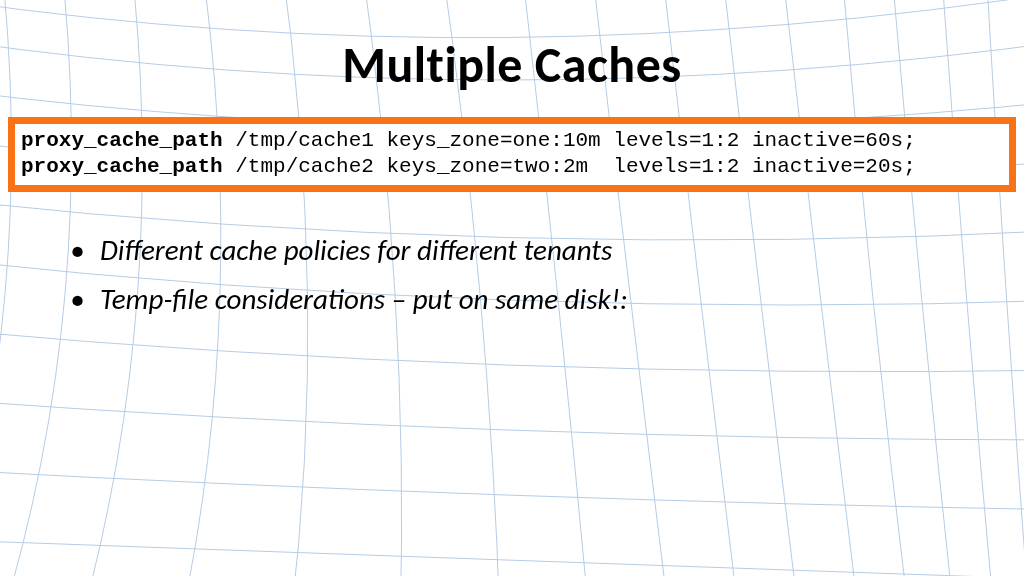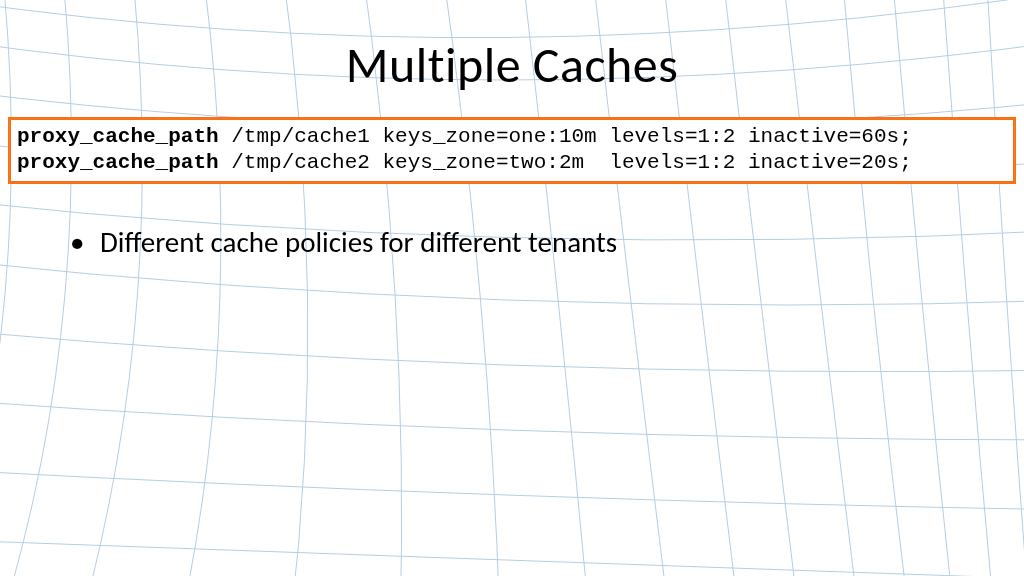--- a/index.html
+++ b/index.html
@@ -19,29 +19,29 @@
   }
   .content {
     position: relative;
     z-index: 1;
     width: 100%;
     height: 100%;
   }
   .title {
     text-align: center;
     font-size: 50px;
-    font-weight: 400;
+    font-weight: 700;
     color: #000;
     margin: 0;
     padding-top: 34px;
     padding-bottom: 22px;
     letter-spacing: 0.5px;
   }
   .code-box {
-    border: 3px solid #f97316;
+    border: 7px solid #f97316;
     background: #ffffff;
     font-family: "Courier New", Courier, monospace;
     font-size: 21px;
     color: #000;
     padding: 4px 6px;
     line-height: 1.25;
     white-space: pre;
     margin: 0 8px;
     overflow: hidden;
   }
@@ -52,20 +52,21 @@
     margin: 34px 0 26px 0;
     padding: 0 0 0 100px;
     list-style: none;
   }
   .bullets li {
     position: relative;
     font-size: 29px;
     color: #000;
     line-height: 1.7;
     padding-left: 0;
+    font-style: italic;
   }
   .bullets li::before {
     content: "•";
     position: absolute;
     left: -30px;
     top: 0;
     font-size: 29px;
     color: #000;
   }
   .code-box.second {
@@ -112,15 +113,16 @@
 </svg>
 
 <div class="content">
   <h1 class="title">Multiple Caches</h1>
 
   <div class="code-box"><span class="kw">proxy_cache_path</span><span> /tmp/cache1 keys_zone=one:10m levels=1:2 inactive=60s;</span>
 <span class="kw">proxy_cache_path</span><span> /tmp/cache2 keys_zone=two:2m  levels=1:2 inactive=20s;</span></div>
 
   <ul class="bullets">
     <li>Different cache policies for different tenants</li>
+    <li>Temp-file considerations – put on same disk!:</li>
   </ul>
 
 </div>
 
 </body></html>

